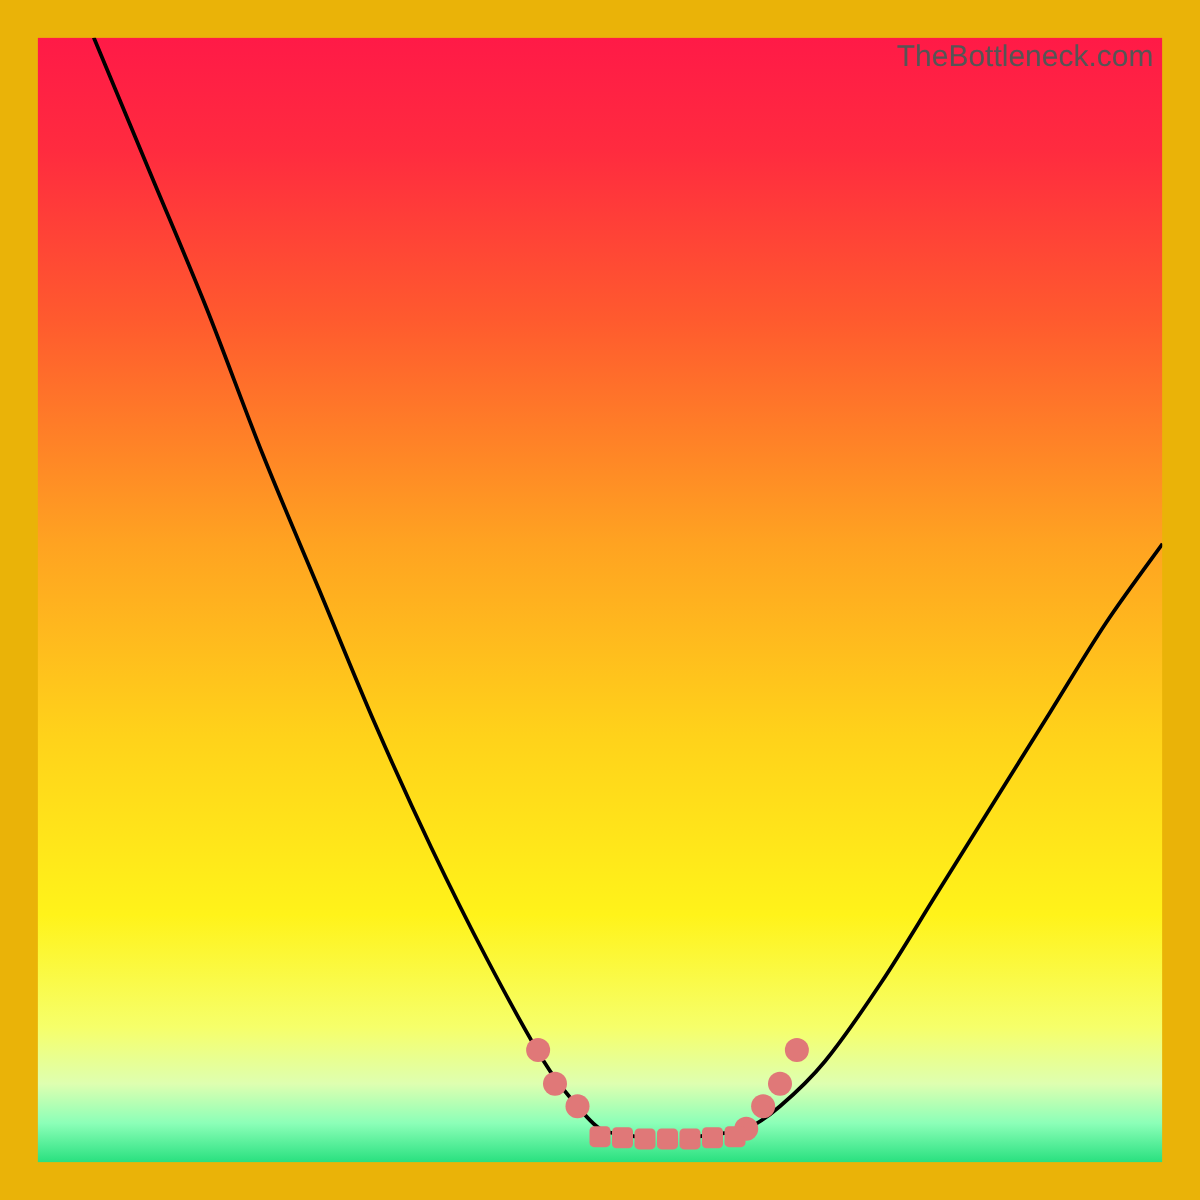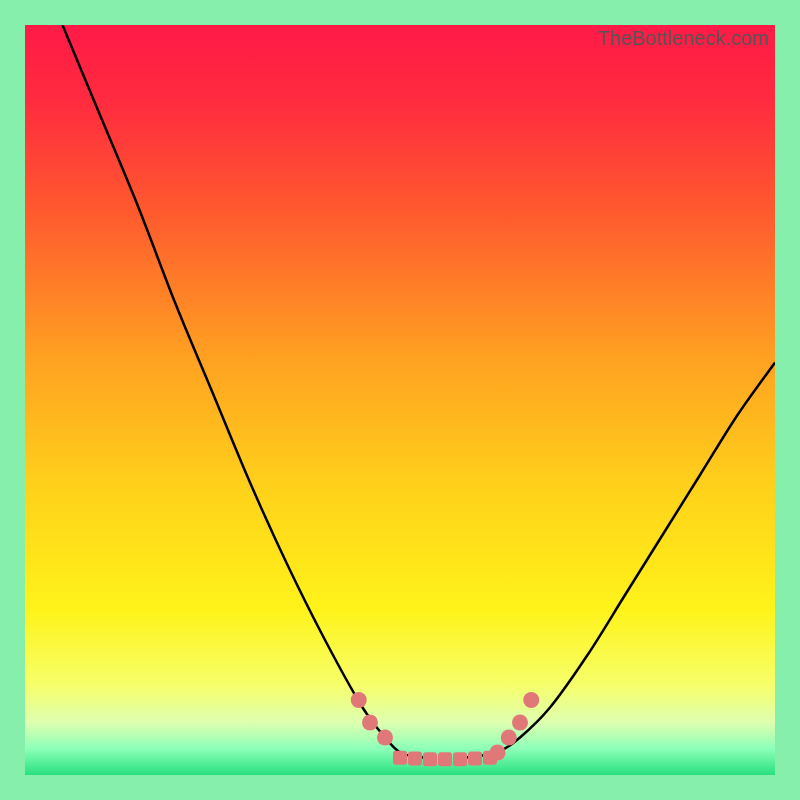--- a/index.html
+++ b/index.html
@@ -9,21 +9,21 @@
     height: 800px;
     background: #000;
     overflow: hidden;
   }
   .frame {
     position: absolute;
     left: 0;
     top: 0;
     width: 800px;
     height: 800px;
-    background: #86efac;
+    background: #eab308;
   }
   .plot {
     position: absolute;
     left: 25px;
     top: 25px;
     width: 750px;
     height: 750px;
     overflow: hidden;
   }
   .gradient {

